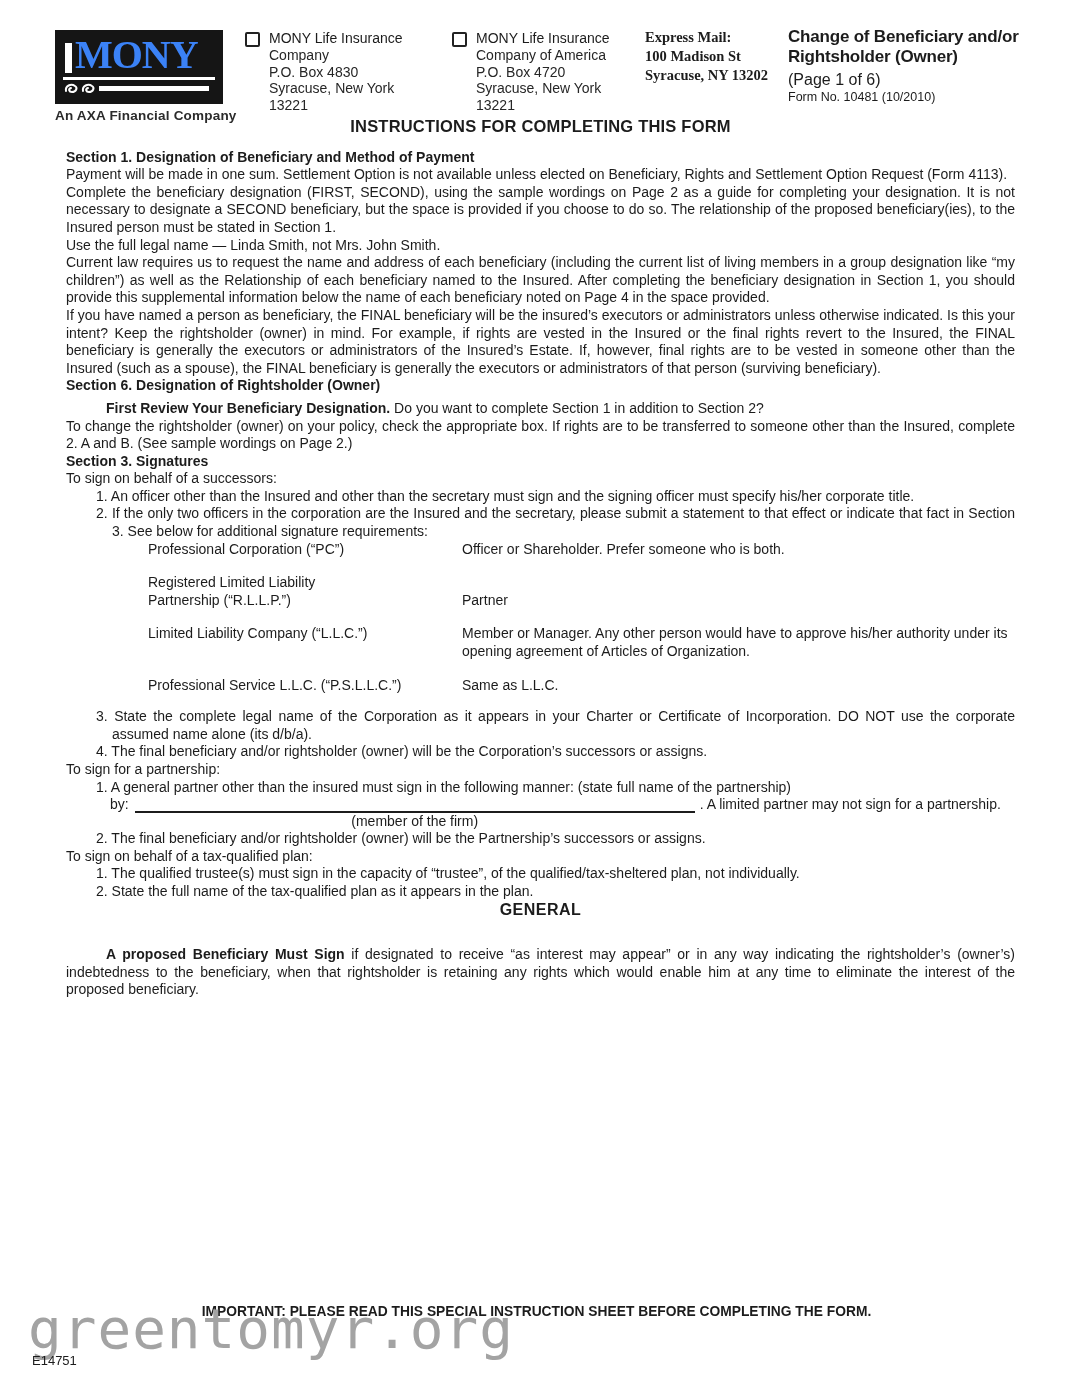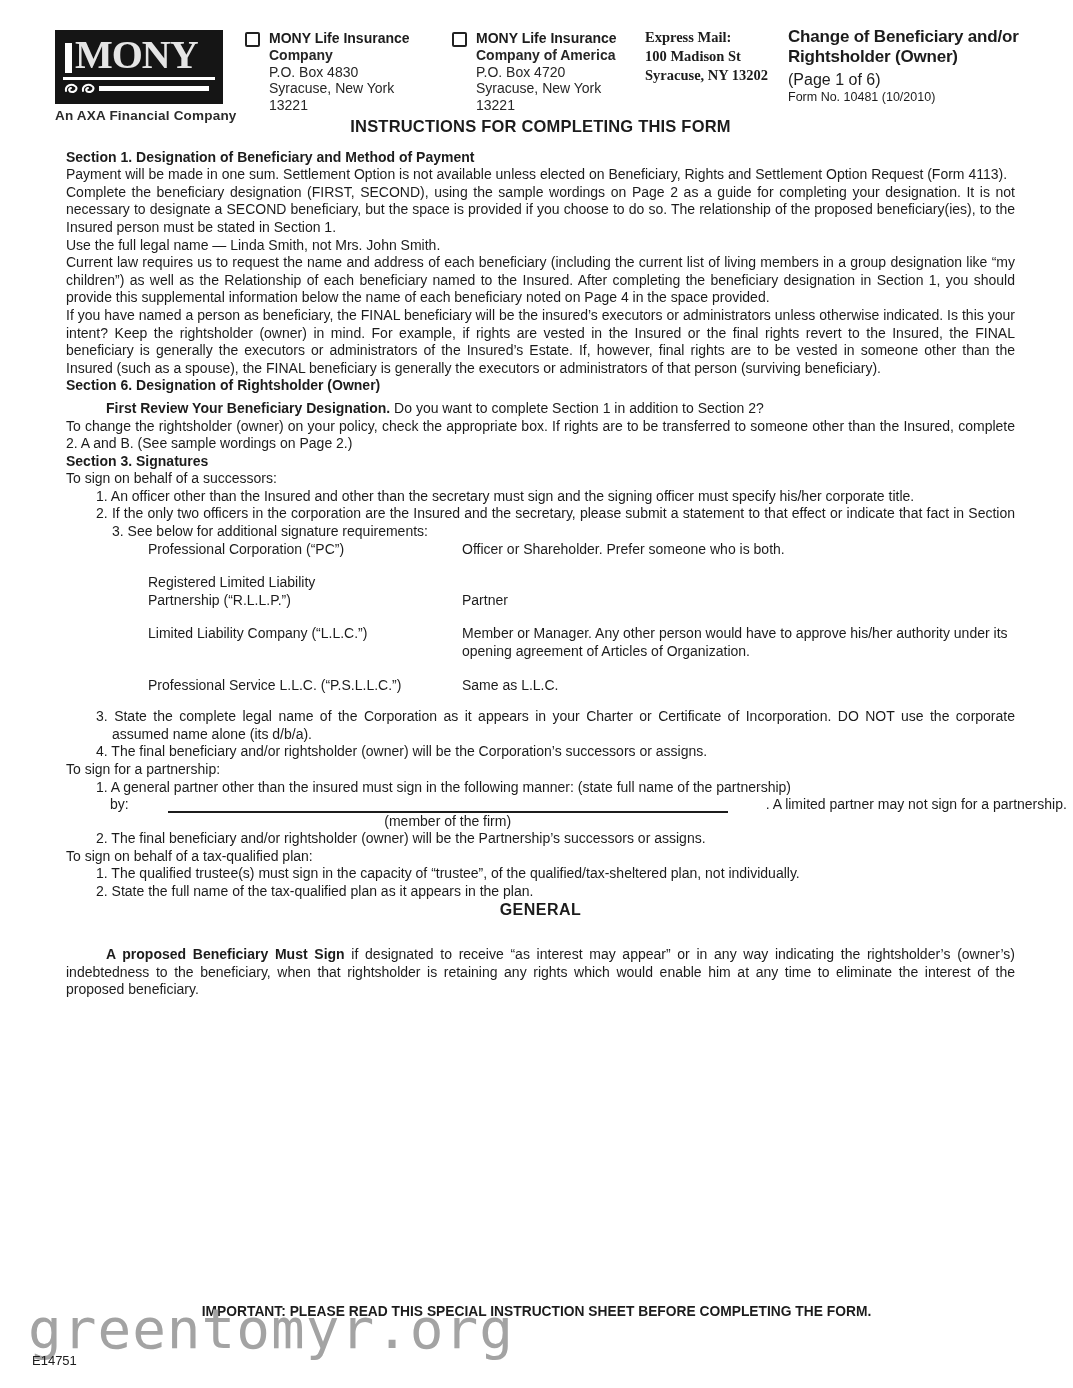--- a/index.html
+++ b/index.html
@@ -7,31 +7,31 @@
     position:relative; width:1073px; height:1388px; margin:0 auto;
     background:#ffffff; color:#1c1c1c;
     font-family:"Liberation Sans", sans-serif;
     font-size:14px; line-height:17.6px;
     overflow:hidden;
   }
 
   
   .hdr-abs { position:absolute; }
   .logo-wrap { left:55px; top:30px; width:168px; }
-  .logo-box { background:#151515; color:#e5e5e5; padding:5px 8px 0 8px; }
+  .logo-box { background:#151515; color:#3b82f6; padding:5px 8px 0 8px; }
   .logo-row { display:flex; align-items:flex-end; }
   .logo-bar { display:inline-block; width:7px; height:30px; background:#fff; margin:0 3px 2px 2px; }
   .logo-word { font-family:"Liberation Serif", serif; font-weight:bold; font-size:40px; line-height:40px; letter-spacing:-1px; }
   .logo-band { border-top:3px solid #fff; margin-top:2px; padding:2px 0 4px 0; }
   .logo-tagline { font-weight:bold; font-size:13.5px; color:#2b2b2b; margin-top:3px; letter-spacing:0.2px; white-space:nowrap; }
 
   .company { top:30px; width:175px; }
   .company .row1 { display:flex; }
   .checkbox { flex:0 0 auto; width:11px; height:11px; border:2px solid #222; border-radius:2px; margin:2px 9px 0 0; background:#fff; }
-  .company .name { font-weight:bold; line-height:16.5px; }
+  .company .name { font-weight:normal; line-height:16.5px; }
   .company .addr { line-height:16.5px; color:#262626; margin-left:24px; }
   .company-1 { left:245px; }
   .company-2 { left:452px; }
 
   .express { left:645px; top:28px; font-family:"Liberation Serif", serif; font-weight:bold; font-size:14.5px; line-height:19px; }
 
   .title-block { left:788px; top:27px; width:282px; }
   .form-title { font-weight:bold; font-size:17px; line-height:20px; letter-spacing:-0.2px; }
   .page-info { font-size:16px; line-height:21px; margin-top:2px; }
   .form-no { font-size:12.5px; line-height:15px; }
@@ -51,21 +51,21 @@
   .mb20 { margin-bottom:20px; }
   .mb22 { margin-bottom:22px; }
   .mb26 { margin-bottom:26px; }
 
   .oli { margin:0 0 0 30px; padding-left:16px; text-indent:-16px; text-align:justify; }
 
   .entity-table { margin-left:82px; display:grid; grid-template-columns:314px auto; row-gap:16px; }
   .entity-cell { }
   .signer-bottom { align-self:end; }
 
-  .by-row { margin-left:44px; display:flex; align-items:flex-start;gap:33px; }
+  .by-row { margin-left:44px; display:flex; align-items:flex-start; }
   .by-label { flex:0 0 auto; padding-right:6px; }
   .sig-line-wrap { flex:0 0 560px; }
   .sig-line { height:15px; border-bottom:2px solid #1c1c1c; }
   .sig-caption { text-align:center; line-height:17px; }
   .by-suffix { padding-left:5px; white-space:nowrap;text-align:right; }
 
   .general-heading { text-align:center; font-weight:bold; font-size:16px; letter-spacing:0.5px; margin:0 0 28px 0; }
 
   
   .important { position:absolute; left:0; right:0; top:1303px; text-align:center; font-weight:bold; font-size:13.8px; }

